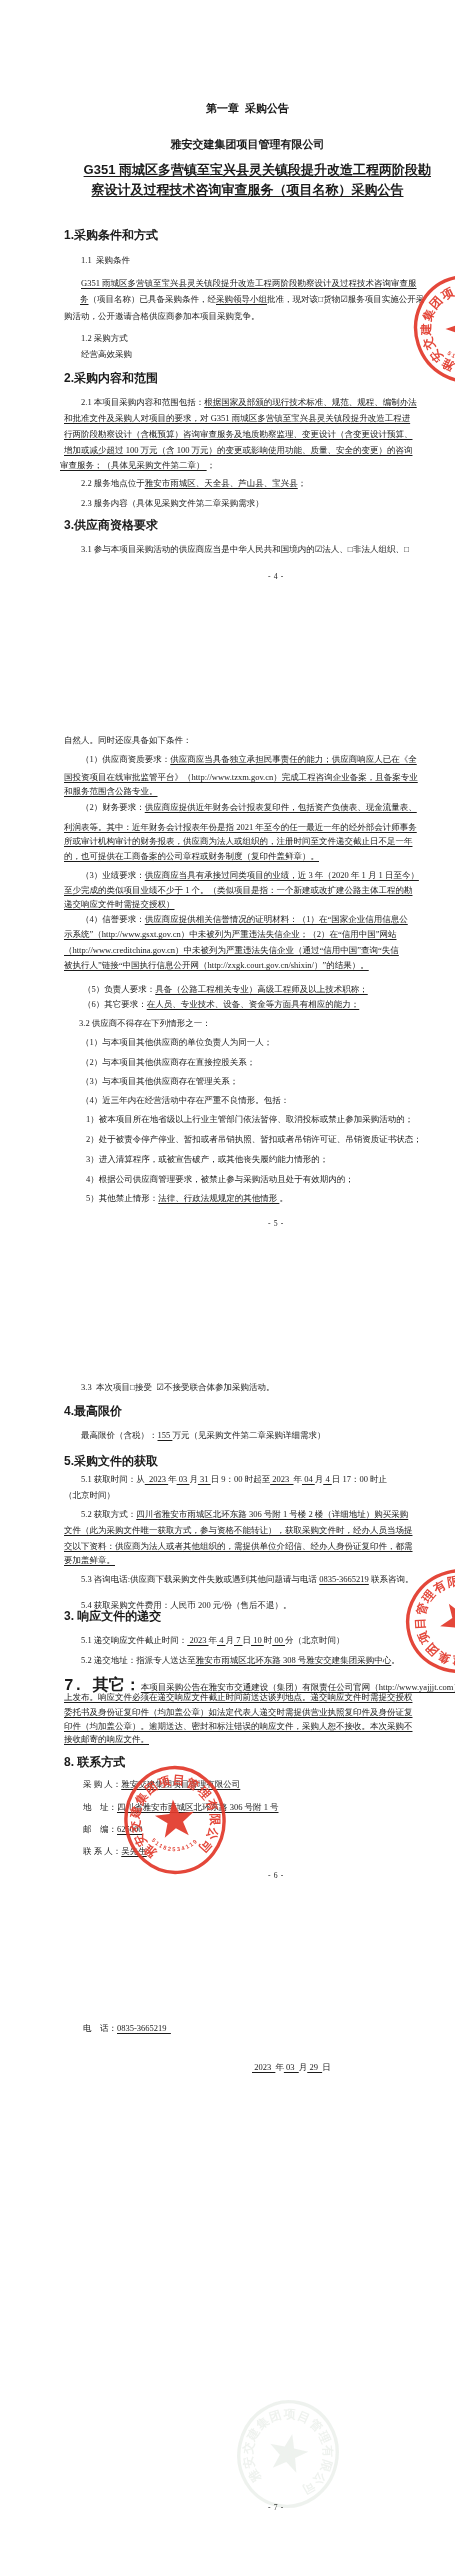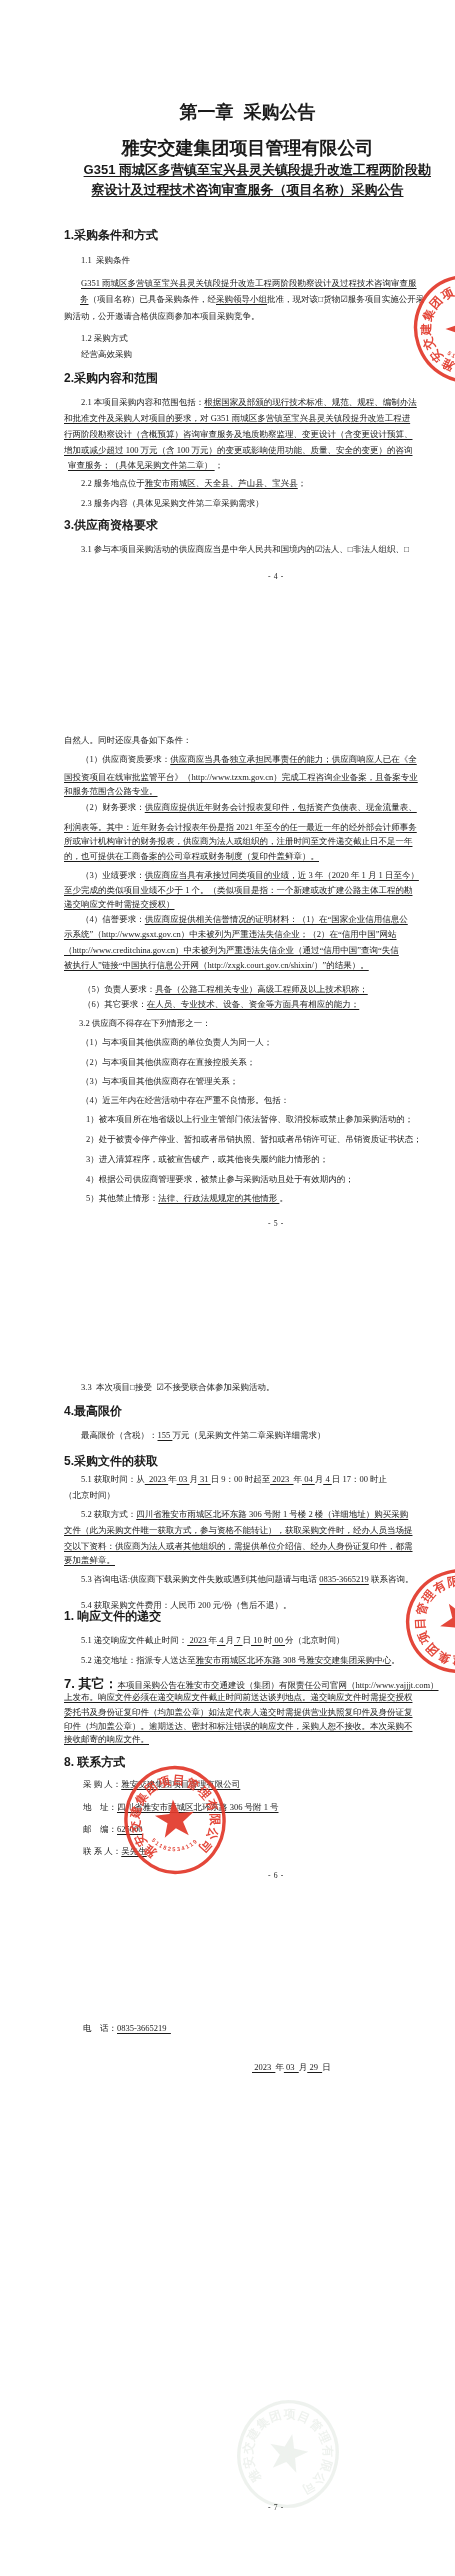--- a/index.html
+++ b/index.html
@@ -1,26 +1,26 @@
 <!DOCTYPE html>
 <html style="font-size:9px"><head>
 <meta charset="utf-8">
 <style>
   html,body{margin:0;padding:0;background:#ffffff;}
   #page{position:relative;width:456px;height:2576px;background:#ffffff;overflow:hidden;
         font-family:"Liberation Serif","DejaVu Serif",serif;color:#1b1b1b;}
   .line{position:absolute;white-space:pre;font-size:8.5px;line-height:1.3;}
-  .title{font-family:"Liberation Sans","DejaVu Sans",sans-serif;font-weight:700;font-size:18px;}
+  .title{font-family:"Liberation Sans","DejaVu Sans",sans-serif;font-weight:700;font-size:11px;}
   .gtitle{font-family:"Liberation Sans","DejaVu Sans",sans-serif;font-weight:700;font-size:13px;}
   .gtitle span{text-decoration:underline;text-underline-offset:2.8px;text-decoration-thickness:1.1px;}
   .h{font-family:"Liberation Sans","DejaVu Sans",sans-serif;font-weight:700;font-size:12px;}
   .pagenum{font-size:7.7px;letter-spacing:0.6px;}
   .line span.u{text-decoration:underline;text-underline-offset:2px;}
   .line span.b{font-weight:400;}
-  .line span.hs{font-family:Liberation Sans, sans-serif;font-weight:700;font-size:13px;}
+  .line span.hs{font-family:Liberation Mono, monospace;font-weight:700;font-size:16px;}
   .stamp{position:absolute;pointer-events:none;}
   .stamp text{font-family:"Liberation Sans","DejaVu Sans",sans-serif;font-weight:700;}
   .red-seal{color:#e23a2c;opacity:.93;}
   .ghost-seal{color:#9db19d;opacity:.16;}
 </style>
 </head>
 <body>
 
 <div id="page">
   <div id="doc">
@@ -33,21 +33,21 @@
       <div class="line" style="top: 278px; left: 81px;"><span class="u">G351 雨城区多营镇至宝兴县灵关镇段提升改造工程两阶段勘察设计及过程技术咨询审查服</span></div>
       <div class="line" style="top: 294px; left: 64px; margin-left: 16px;"><span class="u">务</span><span class="">（项目名称）已具备采购条件，经</span><span class="u">采购领导小组</span><span class="">批准，现对该□货物☑服务项目实施公开采</span></div>
       <div class="line" style="top: 311px; left: 64px;"><span class="">购活动，公开邀请合格供应商参加本项目采购竞争。</span></div>
       <div class="line" style="top: 333px; left: 81px;"><span class="">1.2 采购方式</span></div>
       <div class="line" style="top: 349px; left: 81px;"><span class="">经营高效采购</span></div>
       <div class="line h" style="top: 371px; left: 64px;"><span class="">2.采购内容和范围</span></div>
       <div class="line" style="top: 397px; left: 81px;"><span class="">2.1 本项目采购内容和范围包括：</span><span class="u">根据国家及部颁的现行技术标准、规范、规程、编制办法</span></div>
       <div class="line" style="top: 413px; left: 64px;"><span class="u">和批准文件及采购人对项目的要求，对 G351 雨城区多营镇至宝兴县灵关镇段提升改造工程进</span></div>
       <div class="line" style="top: 429px; left: 64px;"><span class="u">行两阶段勘察设计（含概预算）咨询审查服务及地质勘察监理、变更设计（含变更设计预算、</span></div>
       <div class="line" style="top: 445px; left: 64px;"><span class="u">增加或减少超过 100 万元（含 100 万元）的变更或影响使用功能、质量、安全的变更）的咨询</span></div>
-      <div class="line" style="top: 460px; left: 68px;"><span class="u">审查服务；（具体见采购文件第二章） </span><span class="">；</span></div>
+      <div class="line" style="top: 460px; left: 60px;"><span class="u">审查服务；（具体见采购文件第二章） </span><span class="">；</span></div>
       <div class="line" style="top: 478px; left: 81px;"><span class="">2.2 服务地点位于</span><span class="u">雅安市雨城区、天全县、芦山县、宝兴县</span><span class="">；</span></div>
       <div class="line" style="top: 498px; left: 81px;"><span class="">2.3 服务内容（具体见采购文件第二章采购需求）</span></div>
       <div class="line h" style="top: 518px; left: 64px;"><span class="">3.供应商资格要求</span></div>
       <div class="line" style="top: 544px; left: 81px;"><span class="">3.1 参与本项目采购活动的供应商应当是中华人民共和国境内的☑法人、□非法人组织、□</span></div>
       <div class="line pagenum" style="top: 572px; left: 268px;"><span class="">- 4 -</span></div>
       <div class="line" style="top: 735px; left: 64px;"><span class="">自然人。同时还应具备如下条件：</span></div>
       <div class="line" style="top: 754px; left: 81px;"><span class="">（1）供应商资质要求：</span><span class="u">供应商应当具备独立承担民事责任的能力；供应商响应人已在《全</span></div>
       <div class="line" style="top: 772px; left: 64px;"><span class="u">国投资项目在线审批监管平台》（http://www.tzxm.gov.cn）完成工程咨询企业备案，且备案专业</span></div>
       <div class="line" style="top: 786px; left: 64px;"><span class="u">和服务范围含公路专业。</span></div>
       <div class="line" style="top: 802px; left: 81px;"><span class="">（2）财务要求：</span><span class="u">供应商应提供近年财务会计报表复印件，包括资产负债表、现金流量表、</span></div>
@@ -79,21 +79,21 @@
       <div class="line" style="top: 1430px; left: 81px;"><span class="">最高限价（含税）：</span><span class="u b">155 </span><span class="">万元（见采购文件第二章采购详细需求）</span></div>
       <div class="line h" style="top: 1454px; left: 64px;"><span class="">5.采购文件的获取</span></div>
       <div class="line" style="top: 1474px; left: 81px;"><span class="">5.1 获取时间：从</span><span class="u">  2023 </span><span class="">年</span><span class="u"> 03 </span><span class="">月</span><span class="u"> 31 </span><span class="">日 9：00 时起至</span><span class="u"> 2023  </span><span class="">年</span><span class="u"> 04 </span><span class="">月</span><span class="u"> 4 </span><span class="">日 17：00 时止</span></div>
       <div class="line" style="top: 1490px; left: 64px;"><span class="">（北京时间）</span></div>
       <div class="line" style="top: 1509px; left: 81px;"><span class="">5.2 获取方式：</span><span class="u">四川省雅安市雨城区北环东路 306 号附 1 号楼 2 楼（详细地址）购买采购</span></div>
       <div class="line" style="top: 1525px; left: 64px;"><span class="u">文件（此为采购文件唯一获取方式，参与资格不能转让），获取采购文件时，经办人员当场提</span></div>
       <div class="line" style="top: 1541px; left: 64px;"><span class="u">交以下资料：供应商为法人或者其他组织的，需提供单位介绍信、经办人身份证复印件，都需</span></div>
       <div class="line" style="top: 1555px; left: 64px;"><span class="u">要加盖鲜章。</span></div>
       <div class="line" style="top: 1574px; left: 81px;"><span class="">5.3 咨询电话:供应商下载采购文件失败或遇到其他问题请与电话 </span><span class="u">0835-3665219</span><span class=""> 联系咨询。</span></div>
       <div class="line" style="top: 1589px; left: 81px; margin-top: 11px;"><span class="">5.4 获取采购文件费用：人民币 200 元/份（售后不退）。</span></div>
-      <div class="line h" style="top: 1609px; left: 64px;"><span class="">1. 响应文件的递交</span></div>
+      <div class="line h" style="top: 1609px; left: 64px;"><span class="">3. 响应文件的递交</span></div>
       <div class="line" style="top: 1635px; left: 81px;"><span class="">5.1 递交响应文件截止时间：</span><span class="u"> 2023 </span><span class="">年</span><span class="u"> 4 </span><span class="">月</span><span class="u"> 7 </span><span class="">日</span><span class="u"> 10 </span><span class="">时</span><span class="u"> 00 </span><span class="">分（北京时间）</span></div>
       <div class="line" style="top: 1655px; left: 81px;"><span class="">5.2 递交地址：指派专人送达至</span><span class="u">雅安市雨城区北环东路 308 号雅安交建集团采购中心</span><span class="">。</span></div>
       <div class="line" style="top: 1676px; left: 64px;"><span class="hs">7. 其它：</span><span class="u">本项目采购公告在雅安市交通建设（集团）有限责任公司官网（http://www.yajjjt.com）</span></div>
       <div class="line" style="top: 1692px; left: 64px;"><span class="u">上发布。响应文件必须在递交响应文件截止时间前送达谈判地点。递交响应文件时需提交授权</span></div>
       <div class="line" style="top: 1707px; left: 64px;"><span class="u">委托书及身份证复印件（均加盖公章）如法定代表人递交时需提供营业执照复印件及身份证复</span></div>
       <div class="line" style="top: 1721px; left: 64px;"><span class="u">印件（均加盖公章）。逾期送达、密封和标注错误的响应文件，采购人恕不接收。本次采购不</span></div>
       <div class="line" style="top: 1734px; left: 64px;"><span class="u">接收邮寄的响应文件。</span></div>
       <div class="line h" style="top: 1755px; left: 64px;"><span class="">8. 联系方式</span></div>
       <div class="line" style="top: 1779px; left: 83px;"><span class="">采 购 人：</span><span class="u">雅安交建集团项目管理有限公司</span></div>
       <div class="line" style="top: 1802px; left: 83px;"><span class="">地    址：</span><span class="u">四川省雅安市雨城区北环东路 306 号附 1 号</span></div>

